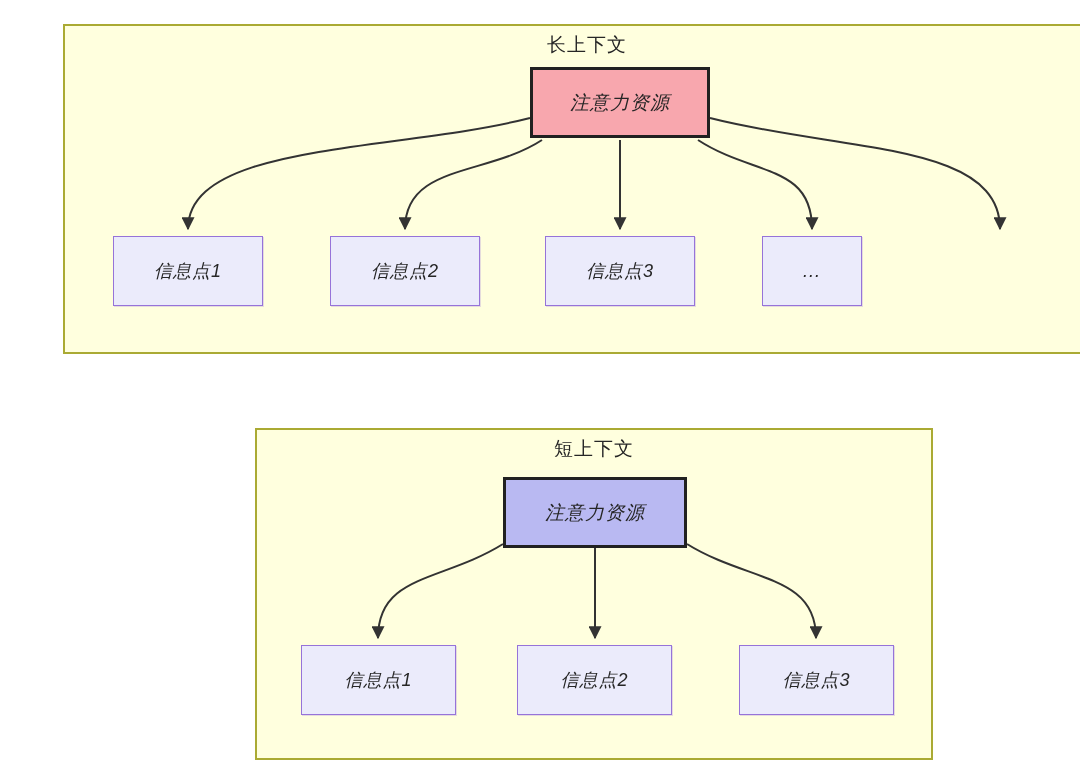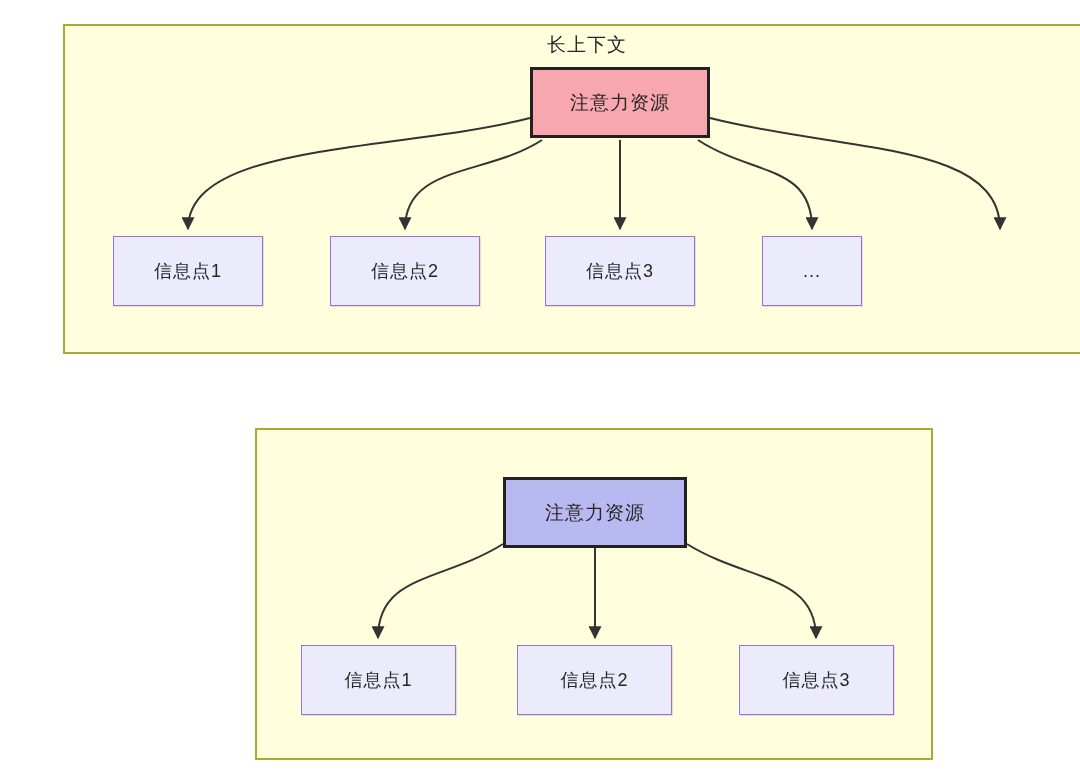--- a/index.html
+++ b/index.html
@@ -31,20 +31,21 @@
 
   .node {
     position: absolute;
     box-sizing: border-box;
     display: flex;
     align-items: center;
     justify-content: center;
     font-size: 18px;
     color: #262626;
     letter-spacing: 1px;
+    font-style: italic;
   }
 
   .source-node {
     border: 3px solid #212121;
     font-size: 19px;
   }
   .source-node.pink   { background: var(--long-source-fill, #f8a7ae); }
   .source-node.purple { background: var(--short-source-fill, #b9b9f2); }
 
   .target-node {
@@ -68,20 +69,21 @@
 </style>
 </head>
 <body>
 
 <div class="canvas">
 
   <section class="container" style="left:16px; top:24px; width:1048px; height:330px;"></section>
   <div class="container-title" style="left:16px; top:32px; width:1048px;">长上下文</div>
 
   <section class="container" style="left:208px; top:428px; width:678px; height:332px;"></section>
+  <div class="container-title" style="left:208px; top:436px; width:678px;">短上下文</div>
 
   <svg class="arrows" viewBox="0 0 1080 774">
     <defs>
       <marker id="ah" viewBox="0 0 10 10" refX="9" refY="5" markerWidth="6.5" markerHeight="6.5" orient="auto-start-reverse">
         <path d="M0,0 L10,5 L0,10 z" fill="#333333"></path>
       </marker>
     </defs>
 
     <path class="link" d="M 483 118 C 350 152, 141 142, 141 229" marker-end="url(#ah)"></path>
     <path class="link" d="M 495 140 C 440 176, 358 164, 358 229" marker-end="url(#ah)"></path>

